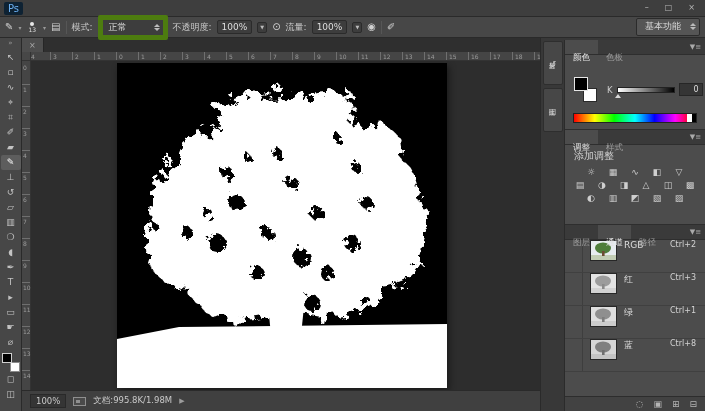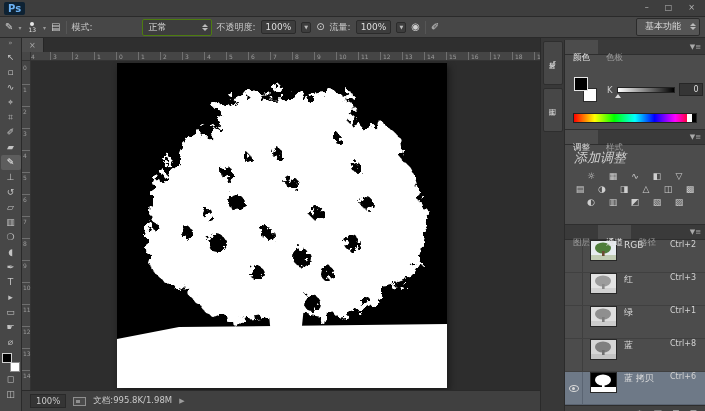--- a/index.html
+++ b/index.html
@@ -3,37 +3,37 @@
 <meta charset="utf-8">
 <style>
   html,body{margin:0;padding:0;background:#222;}
   *{box-sizing:border-box;}
   #app{position:relative;width:705px;height:411px;background:#4c4c4c;
        font-family:"DejaVu Sans",sans-serif;color:#ccc;overflow:hidden;
        -webkit-font-smoothing:antialiased;}
   
   #titlebar{height:17px;background:#3e3e3e;border-bottom:1px solid #2a2a2a;
             display:flex;align-items:center;font-size:9px;}
-  #ps-logo{background:#0e2233;color:#6cb2f5;font-weight:bold;font-size:10px;
+  #ps-logo{background:#0e2233;color:#6cb2f5;font-weight:normal;font-size:10px;
            padding:1px 4px;margin:0 6px 0 4px;border-radius:2px;line-height:11px;}
   .menu-item{padding:0 7px;color:#d4d4d4;white-space:nowrap;cursor:default;}
   #win-controls{margin-left:auto;display:flex;gap:16px;padding-right:10px;}
   .win-btn{color:#b8b8b8;font-size:8px;line-height:8px;}
   
   #optionsbar{height:21px;background:#474747;border-bottom:1px solid #2a2a2a;
               display:flex;align-items:center;font-size:9px;gap:5px;padding:0 5px;}
   .opt-icon{color:#d0d0d0;font-size:10px;line-height:10px;}
   .mini-caret{color:#999;font-size:6px;}
   .opt-sep{width:1px;height:13px;background:#333;border-right:1px solid #565656;}
   .brush-preset{display:flex;flex-direction:column;align-items:center;line-height:6px;
                 font-size:6px;color:#ddd;padding:0 2px;}
   .brush-preset .dot{width:4px;height:4px;border-radius:50%;background:#e8e8e8;margin:1px 0;}
   .opt-label{color:#c9c9c9;white-space:nowrap;}
-  .opt-select{background:#3d3d3d;border:1px solid #4d7c0f;border-radius:2px;
-              padding:1px 16px 1px 6px;position:relative;color:#ddd;min-width:70px;margin-left:44px;}
+  .opt-select{background:#3d3d3d;border:5px solid #4d7c0f;border-radius:2px;
+              padding:1px 16px 1px 6px;position:relative;color:#ddd;min-width:70px;}
   .opt-value{background:#3d3d3d;border:1px solid #2b2b2b;border-radius:2px;
              padding:1px 4px;color:#ddd;min-width:32px;text-align:right;}
   .updown{position:absolute;right:3px;top:4px;width:6px;}
   .updown i{display:block;width:0;height:0;border-left:3px solid transparent;
             border-right:3px solid transparent;}
   .updown i.up{border-bottom:3px solid #bbb;margin-bottom:1px;}
   .updown i.down{border-top:3px solid #bbb;}
   .drop-btn{background:#3d3d3d;border:1px solid #2b2b2b;color:#bbb;font-size:5px;
             padding:2px 2px;border-radius:2px;line-height:5px;}
   #workspace-btn{margin-left:auto;background:#555;border:1px solid #2b2b2b;border-radius:2px;
@@ -109,21 +109,21 @@
            border-bottom:4px solid #d8d8d8;}
   #k-value{background:#353535;border:1px solid #262626;min-width:24px;height:13px;
            text-align:right;padding:1px 3px;font-size:8px;color:#ddd;}
   #spectrum{position:absolute;left:8px;right:8px;bottom:6px;height:10px;border:1px solid #222;
             background:linear-gradient(to right,#f00 0%,#ff0 17%,#0f0 33%,#0ff 50%,#00f 66%,#f0f 83%,#f00 96%);
             display:flex;}
   #spectrum .sp-white{margin-left:auto;width:5px;height:100%;background:#fff;}
   #spectrum .sp-black{width:4px;height:100%;background:#000;}
   
   #adjust-panel{height:80px;flex:none;border-bottom:1px solid #2e2e2e;display:flex;flex-direction:column;}
-  #add-adjust-label{font-size:13px;color:#cfcfcf;margin:4px 0 2px 9px;font-style:italic;}
+  #add-adjust-label{font-size:10px;color:#cfcfcf;margin:4px 0 2px 9px;}
   .adj-row{display:flex;justify-content:center;gap:9px;margin:1px 0;}
   .adj-icon{font-size:9px;line-height:12px;color:#cfcfcf;width:13px;text-align:center;}
   
   #channels-panel{flex:1;display:flex;flex-direction:column;min-height:0;}
   #channel-rows{flex:none;}
   .ch-row{height:33px;display:flex;align-items:flex-start;border-bottom:1px solid #404040;
           font-size:9px;color:#ddd;}
   .ch-row.selected{background:#6e7987;border-bottom:1px solid #5a6472;}
   .ch-vis{width:18px;align-self:stretch;border-right:1px solid #3e3e3e;display:flex;
           align-items:center;justify-content:center;}
@@ -464,33 +464,20 @@
                 <div class="ch-vis"></div>
                 <div class="ch-thumb"><svg width="25" height="19" viewBox="0 0 25 19">
                     <rect width="25" height="19" fill="#d6d6d6"></rect>
                     <rect y="14" width="25" height="5" fill="#c4c4c4"></rect>
                     <ellipse cx="12" cy="7" rx="8" ry="5.5" fill="#7f7f7f"></ellipse>
                     <rect x="11" y="10" width="2.6" height="5" fill="#6f6f6f"></rect>
                   </svg></div>
                 <span class="ch-name">蓝</span>
                 <span class="ch-key">Ctrl+8</span>
               </div>
-              <div class="ch-row selected">
-                <div class="ch-vis">
-                  <span class="eye"></span>
-                </div>
-                <div class="ch-thumb"><svg width="25" height="19" viewBox="0 0 25 19">
-                    <rect width="25" height="19" fill="#000000"></rect>
-                    <rect y="14" width="25" height="5" fill="#ffffff"></rect>
-                    <ellipse cx="12" cy="7" rx="8" ry="5.5" fill="#ffffff"></ellipse>
-                    <rect x="11" y="10" width="2.6" height="5" fill="#ffffff"></rect>
-                  </svg></div>
-                <span class="ch-name">蓝 拷贝</span>
-                <span class="ch-key">Ctrl+6</span>
-              </div>
             </div>
           <div id="channel-spacer"></div>
           <div id="channels-bottombar">
               <span class="chb-icon">◌</span>
               <span class="chb-icon">▣</span>
               <span class="chb-icon">⊞</span>
               <span class="chb-icon">⊟</span>
             </div>
         </div>
       </div>

